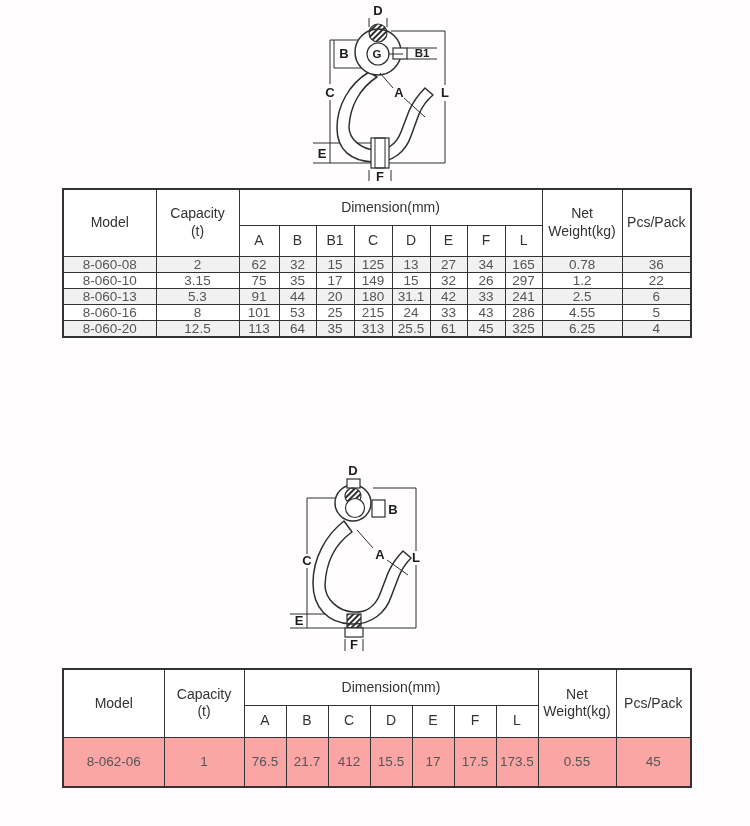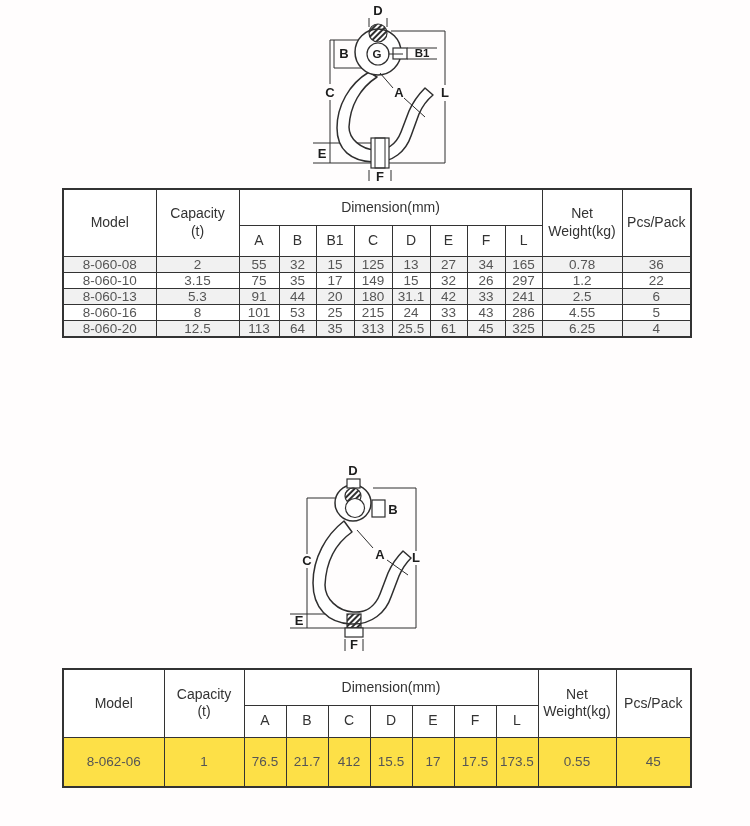--- a/index.html
+++ b/index.html
@@ -34,21 +34,21 @@
   }
   .spec th{font-weight:400;font-size:14px;color:#333;line-height:1.25;}
   .spec td{font-size:13.5px;color:#555;}
   .t1 thead tr:nth-child(1){height:36px;}
   .t1 thead tr:nth-child(2){height:31px;}
   .t1 tbody tr{height:16px;}
   .t2 thead tr:nth-child(1){height:36px;}
   .t2 thead tr:nth-child(2){height:32px;}
   .t2 tbody tr{height:50px;}
   .t1 tbody tr:nth-child(odd) td{background:#f1f1f1;}
-  .t2 tbody tr td{background:#fde047;}
+  .t2 tbody tr td{background:#fca5a5;}
   .hdr-line{display:block;}
 </style>
 </head>
 <body>
 
 <div class="page">
 
   <svg class="diagram d1" viewBox="0 0 200 185">
     <defs>
       <pattern id="h1" width="4" height="4" patternUnits="userSpaceOnUse" patternTransform="rotate(45)">
@@ -116,21 +116,21 @@
         <th>D</th>
         <th>E</th>
         <th>F</th>
         <th>L</th>
       </tr>
     </thead>
     <tbody>
       <tr>
         <td>8-060-08</td>
         <td>2</td>
-        <td>55</td>
+        <td>62</td>
         <td>32</td>
         <td>15</td>
         <td>125</td>
         <td>13</td>
         <td>27</td>
         <td>34</td>
         <td>165</td>
         <td>0.78</td>
         <td>36</td>
       </tr>

